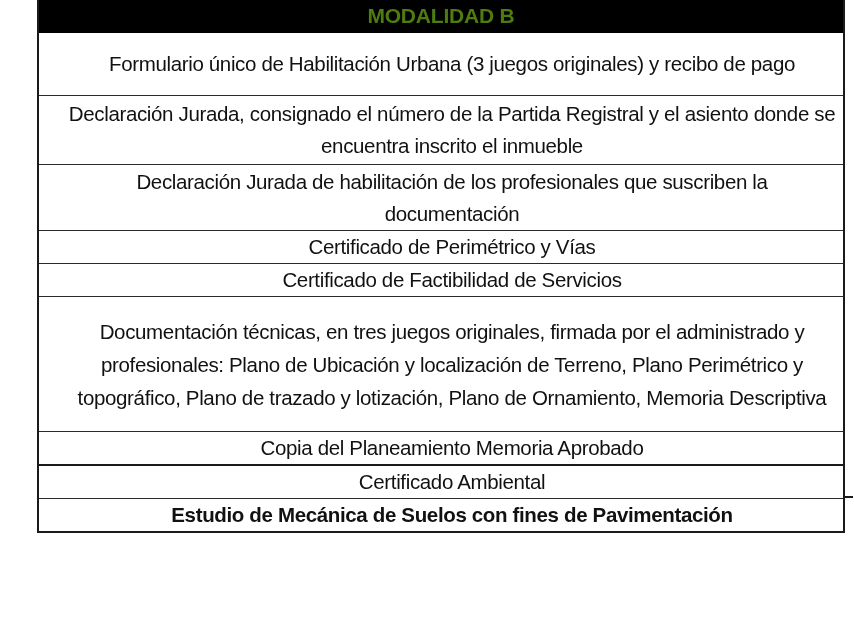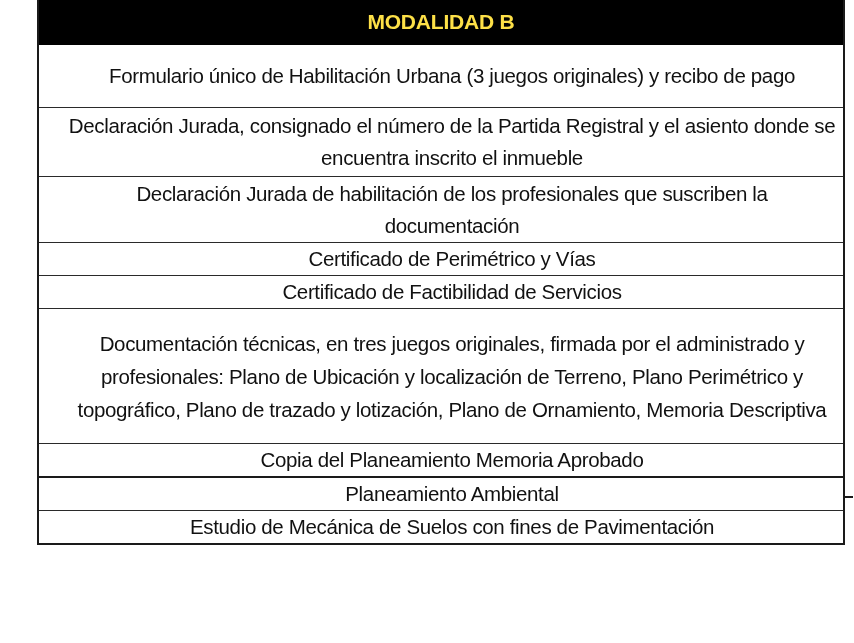--- a/index.html
+++ b/index.html
@@ -31,38 +31,38 @@
       text-align: center;
       vertical-align: middle;
       padding: 0 6px;
       font-size: 20.5px;
       letter-spacing: -0.35px;
       line-height: 32px;
       font-weight: normal;
     }
     .doc-table th {
       background: #000000;
-      color: #fde047;
+      color: #4d7c0f;
       font-weight: bold;
-      height: 44px;
+      height: 32px;
       font-size: 21px;
       letter-spacing: -0.2px;
       border-bottom: 1.5px solid #000;
     }
     .doc-table td {
       background: #ffffff;
       padding-left: 28px;
     }
     .row-1 td { height: 62px; }
     .row-2 td { height: 68px; }
     .row-3 td { height: 65px; }
     .row-4 td, .row-5 td, .row-6 td,
     .row-8 td, .row-9 td, .row-10 td, .row-11 td { height: 32px; }
     .row-7 td { height: 134px; line-height: 33px; }
-    .row-11 td { border-bottom: 2px solid #1a1a1a; }
+    .row-11 td { border-bottom: 2px solid #1a1a1a; font-weight: bold; }
     .stray-line {
       position: absolute;
       left: 844px;
       top: 496px;
       width: 9px;
       height: 2px;
       background: #1a1a1a;
     }
     .row-8 td { border-bottom: 2px solid #1a1a1a; }
   </style>
@@ -91,21 +91,21 @@
     <tr class="row-5">
       <td>Certificado de Factibilidad de Servicios</td>
     </tr>
     <tr class="row-7">
       <td>Documentación técnicas, en tres juegos originales, firmada por el administrado y profesionales: Plano de Ubicación y localización de Terreno, Plano Perimétrico y topográfico, Plano de trazado y lotización, Plano de Ornamiento, Memoria Descriptiva</td>
     </tr>
     <tr class="row-8">
       <td>Copia del Planeamiento Memoria Aprobado</td>
     </tr>
     <tr class="row-9">
-      <td>Planeamiento Ambiental</td>
+      <td>Certificado Ambiental</td>
     </tr>
     <tr class="row-11">
       <td>Estudio de Mecánica de Suelos con fines de Pavimentación</td>
     </tr>
   </tbody>
 </table>
 
 <div class="stray-line"></div>
 
 </body></html>

